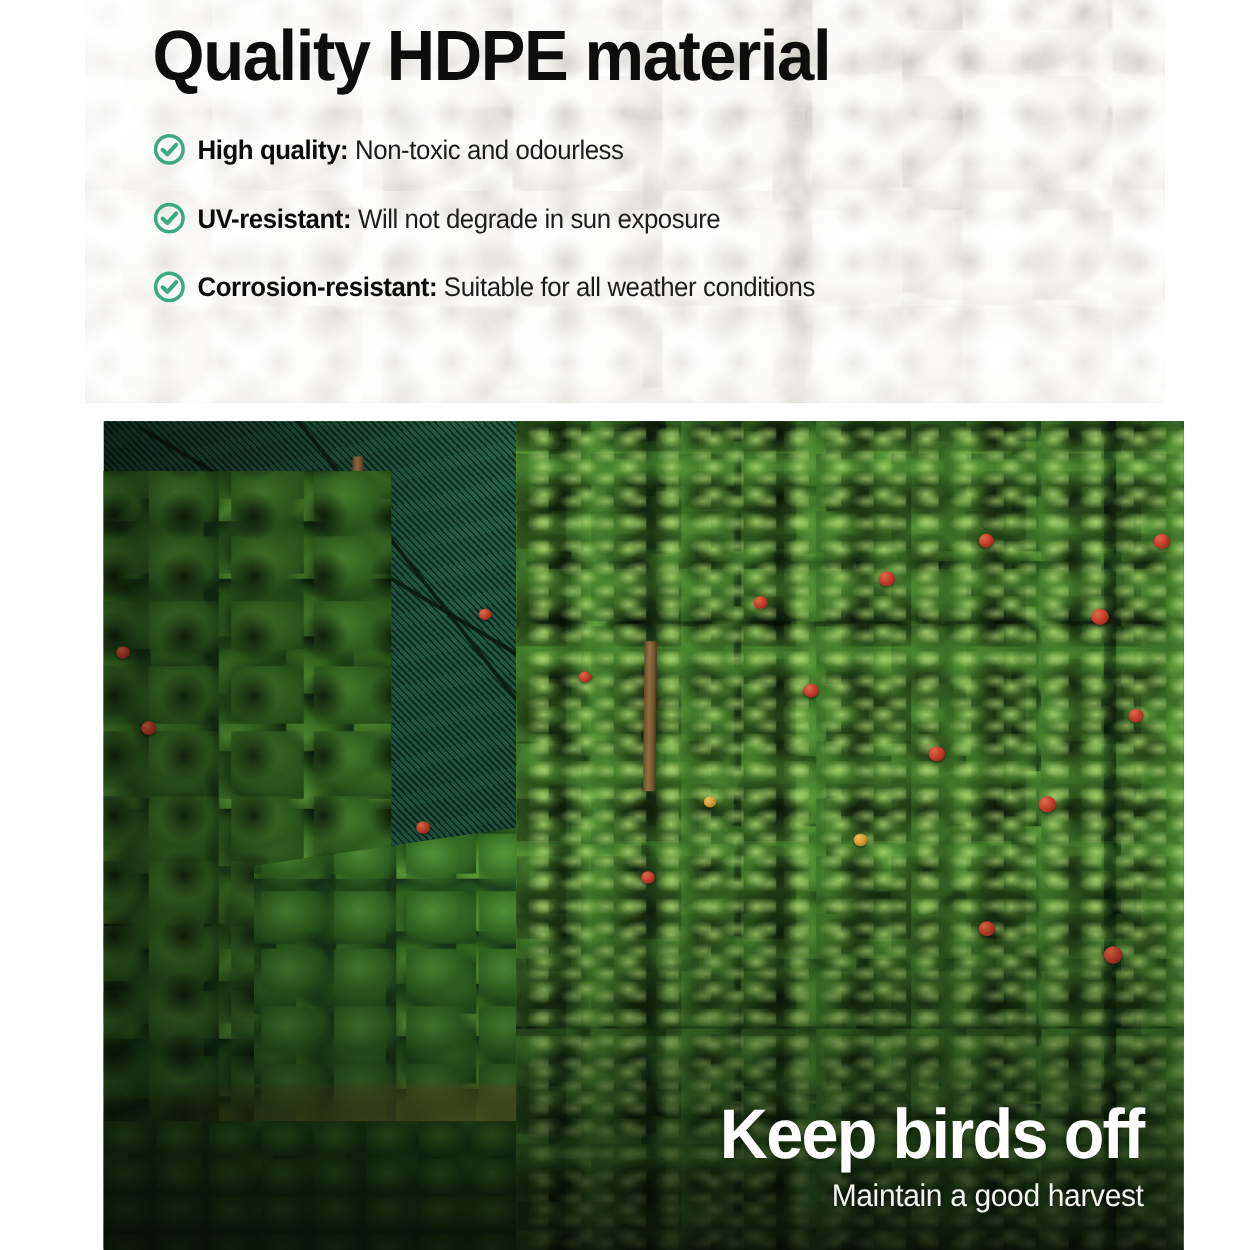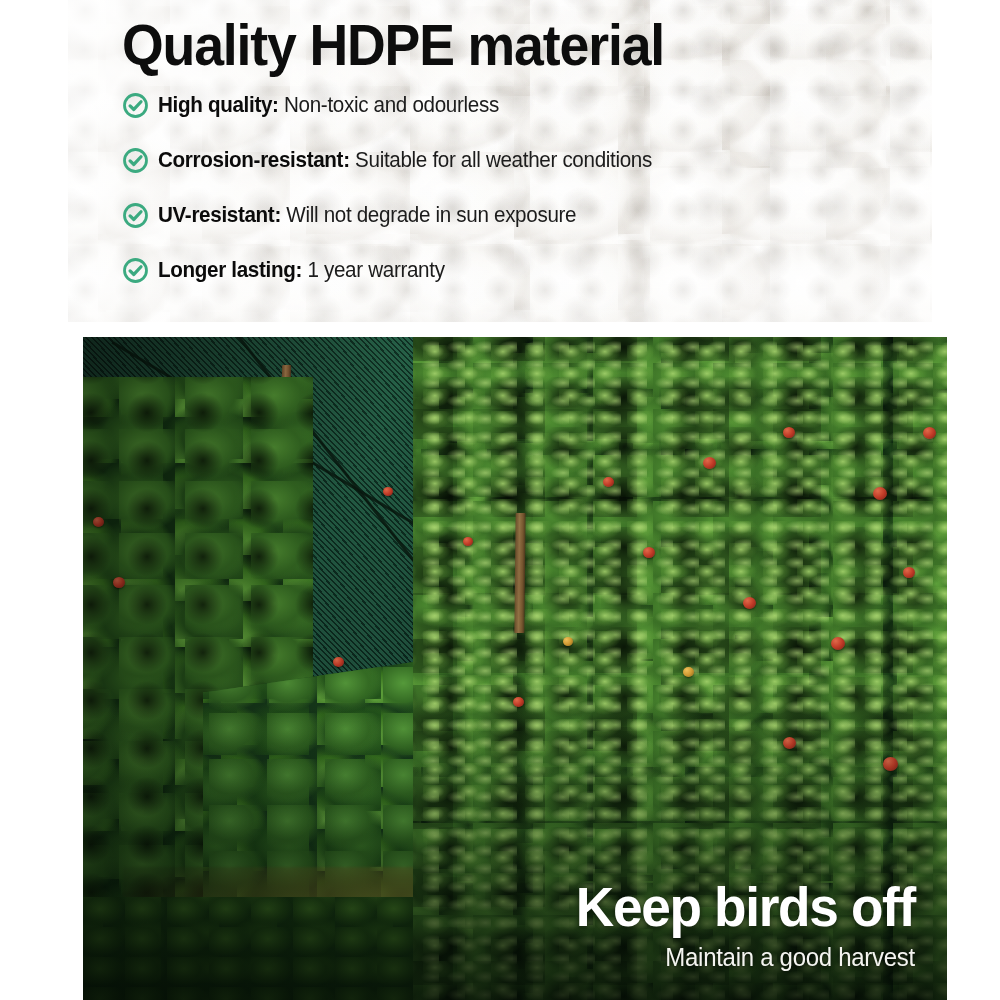--- a/index.html
+++ b/index.html
@@ -107,21 +107,21 @@
     position: absolute;
     left: 0;
     top: 92px;
     width: 780px;
   }
 
   .bullet-row {
     position: relative;
     height: 55px;
     display: flex;
-    align-items: flex-start;
+    align-items: center;
   }
 
   .check-icon {
     flex: 0 0 auto;
     width: 27px;
     height: 27px;
     margin-right: 9px;
     display: block;
   }
 
@@ -395,46 +395,36 @@
             <span class="dsc">Non-toxic and odourless</span>
           </div>
         </div>
 
         <div class="bullet-row">
           <svg class="check-icon" viewBox="0 0 28 28">
             <circle cx="14" cy="14" r="11.4" fill="none" stroke="#3BAA80" stroke-width="2.9"></circle>
             <path d="M8.4 14.4 L12.3 18.1 L19.7 10.1" fill="none" stroke="#3BAA80" stroke-width="3.4" stroke-linecap="round" stroke-linejoin="round"></path>
           </svg>
           <div class="bullet-text">
-            <span class="lbl">Corrosion-resistant:</span>
-            <span class="dsc">Suitable for all weather conditions</span>
+            <span class="lbl">UV-resistant:</span>
+            <span class="dsc">Will not degrade in sun exposure</span>
           </div>
         </div>
 
         <div class="bullet-row">
           <svg class="check-icon" viewBox="0 0 28 28">
             <circle cx="14" cy="14" r="11.4" fill="none" stroke="#3BAA80" stroke-width="2.9"></circle>
             <path d="M8.4 14.4 L12.3 18.1 L19.7 10.1" fill="none" stroke="#3BAA80" stroke-width="3.4" stroke-linecap="round" stroke-linejoin="round"></path>
           </svg>
           <div class="bullet-text">
-            <span class="lbl">UV-resistant:</span>
-            <span class="dsc">Will not degrade in sun exposure</span>
+            <span class="lbl">Corrosion-resistant:</span>
+            <span class="dsc">Suitable for all weather conditions</span>
           </div>
         </div>
 
-        <div class="bullet-row">
-          <svg class="check-icon" viewBox="0 0 28 28">
-            <circle cx="14" cy="14" r="11.4" fill="none" stroke="#3BAA80" stroke-width="2.9"></circle>
-            <path d="M8.4 14.4 L12.3 18.1 L19.7 10.1" fill="none" stroke="#3BAA80" stroke-width="3.4" stroke-linecap="round" stroke-linejoin="round"></path>
-          </svg>
-          <div class="bullet-text">
-            <span class="lbl">Longer lasting:</span>
-            <span class="dsc">1 year warranty</span>
-          </div>
-        </div>
 
       </div>
     </div>
   </div>
 
   <div class="photo-panel">
 
     <div class="netting"></div>
     <div class="netting-shadow"></div>
 

